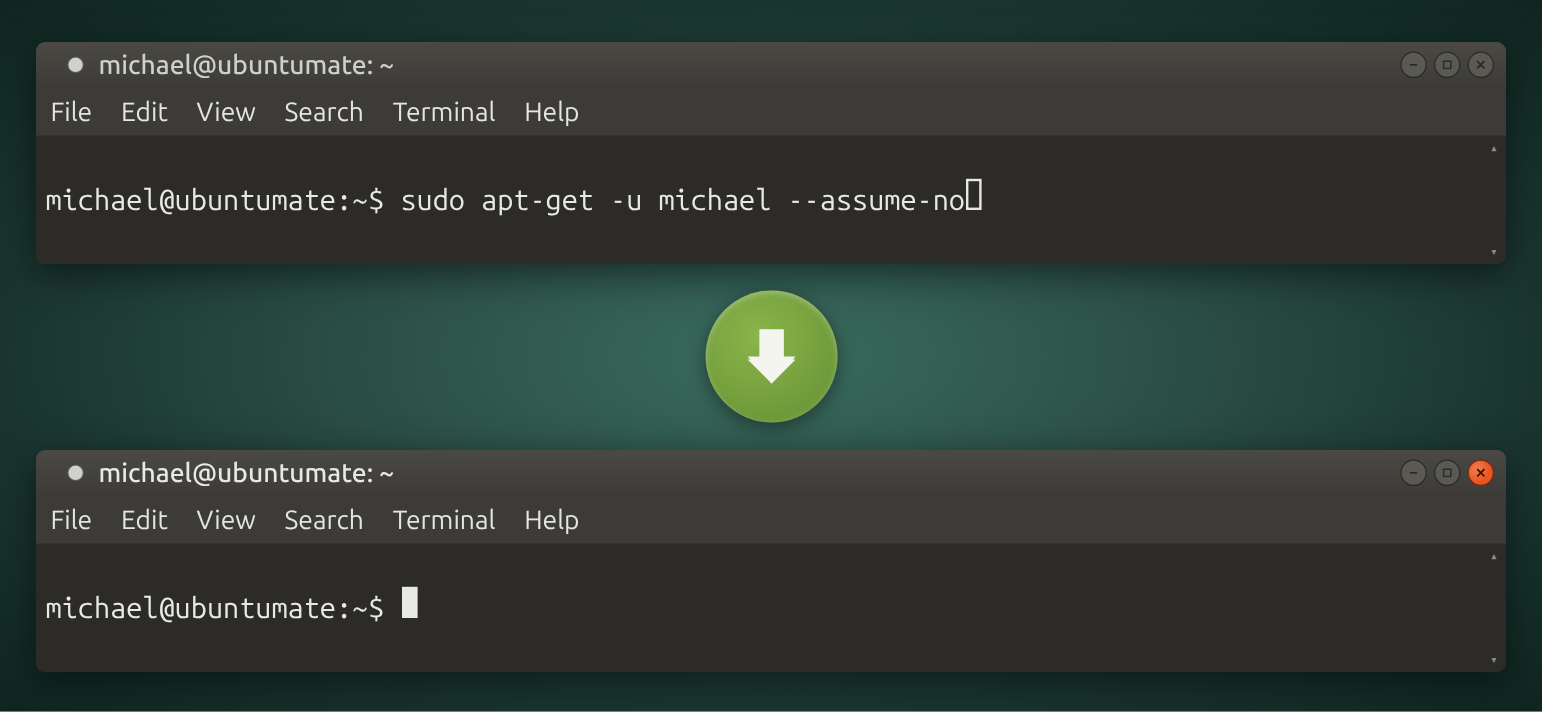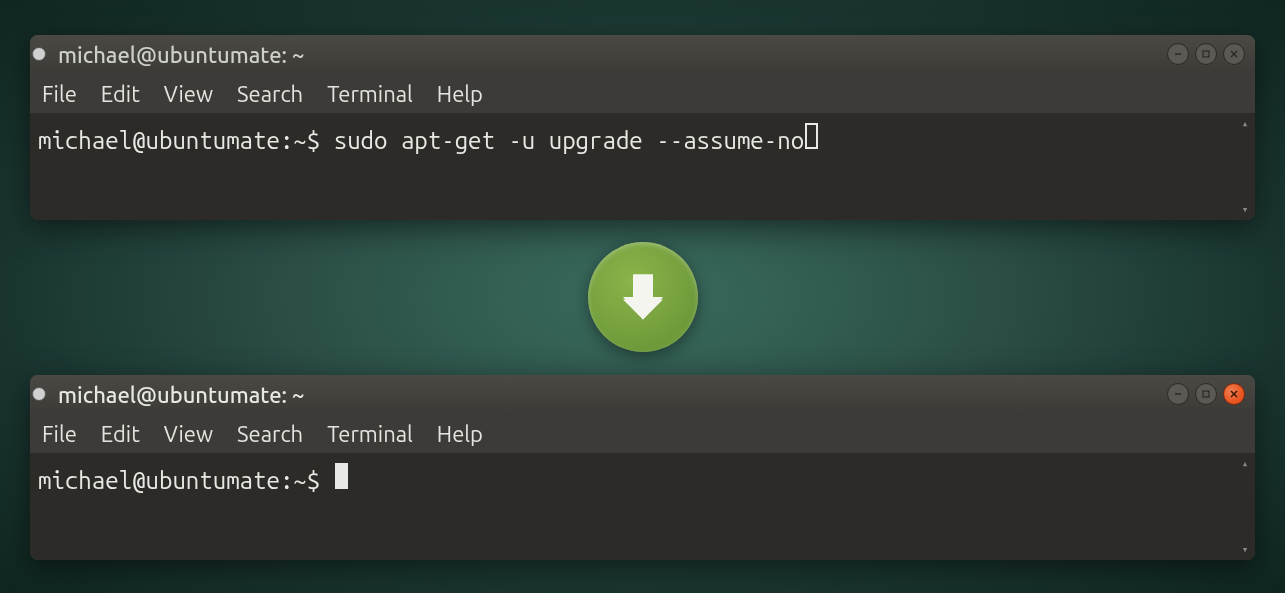--- a/index.html
+++ b/index.html
@@ -32,21 +32,21 @@
       left: 30px;
       top: 375px;
       width: 1225px;
       height: 185px;
     }
     .titlebar {
       height: 38px;
       background: linear-gradient(to bottom, #4a4944 0%, #3c3b37 100%);
       display: flex;
       align-items: center;
-      padding: 0 2px;
+      padding: 0 26px;
       position: relative;
     }
     .titlebar-icon {
       width: 14px;
       height: 14px;
       border-radius: 50%;
       background: #d0d0d0;
       border: 1px solid #555;
       margin-right: 12px;
       display: inline-block;
@@ -112,20 +112,21 @@
       height: calc(100% - 78px);
       position: relative;
       display: flex;
       align-items: flex-start;
     }
     .terminal-line {
       display: flex;
       align-items: baseline;
       white-space: pre;
       flex-wrap: nowrap;
+      margin-top: 26px;
     }
     .cursor-outline {
       display: inline-block;
       width: 13px;
       height: 26px;
       border: 2px solid #e8e8e4;
       vertical-align: text-bottom;
       margin-left: 1px;
     }
     .cursor-block {
@@ -200,21 +201,21 @@
   <div class="menubar">
     <span class="menu-item">File</span>
     <span class="menu-item">Edit</span>
     <span class="menu-item">View</span>
     <span class="menu-item">Search</span>
     <span class="menu-item">Terminal</span>
     <span class="menu-item">Help</span>
   </div>
   <div class="terminal-body">
     <div class="terminal-line">
-      <span>michael@ubuntumate:~$ </span><span>sudo apt-get -u upgrade --assume-no</span><span class="cursor-outline"></span>
+      <span>michael@ubuntumate:~$ </span><span>sudo apt-get -u michael --assume-no</span><span class="cursor-outline"></span>
     </div>
     <div class="scrollbar">
       <div class="scroll-arrow">▴</div>
       <div class="scroll-arrow">▾</div>
     </div>
   </div>
 </div>
 
 <div class="arrow-circle">
   <svg viewBox="0 0 24 24">

